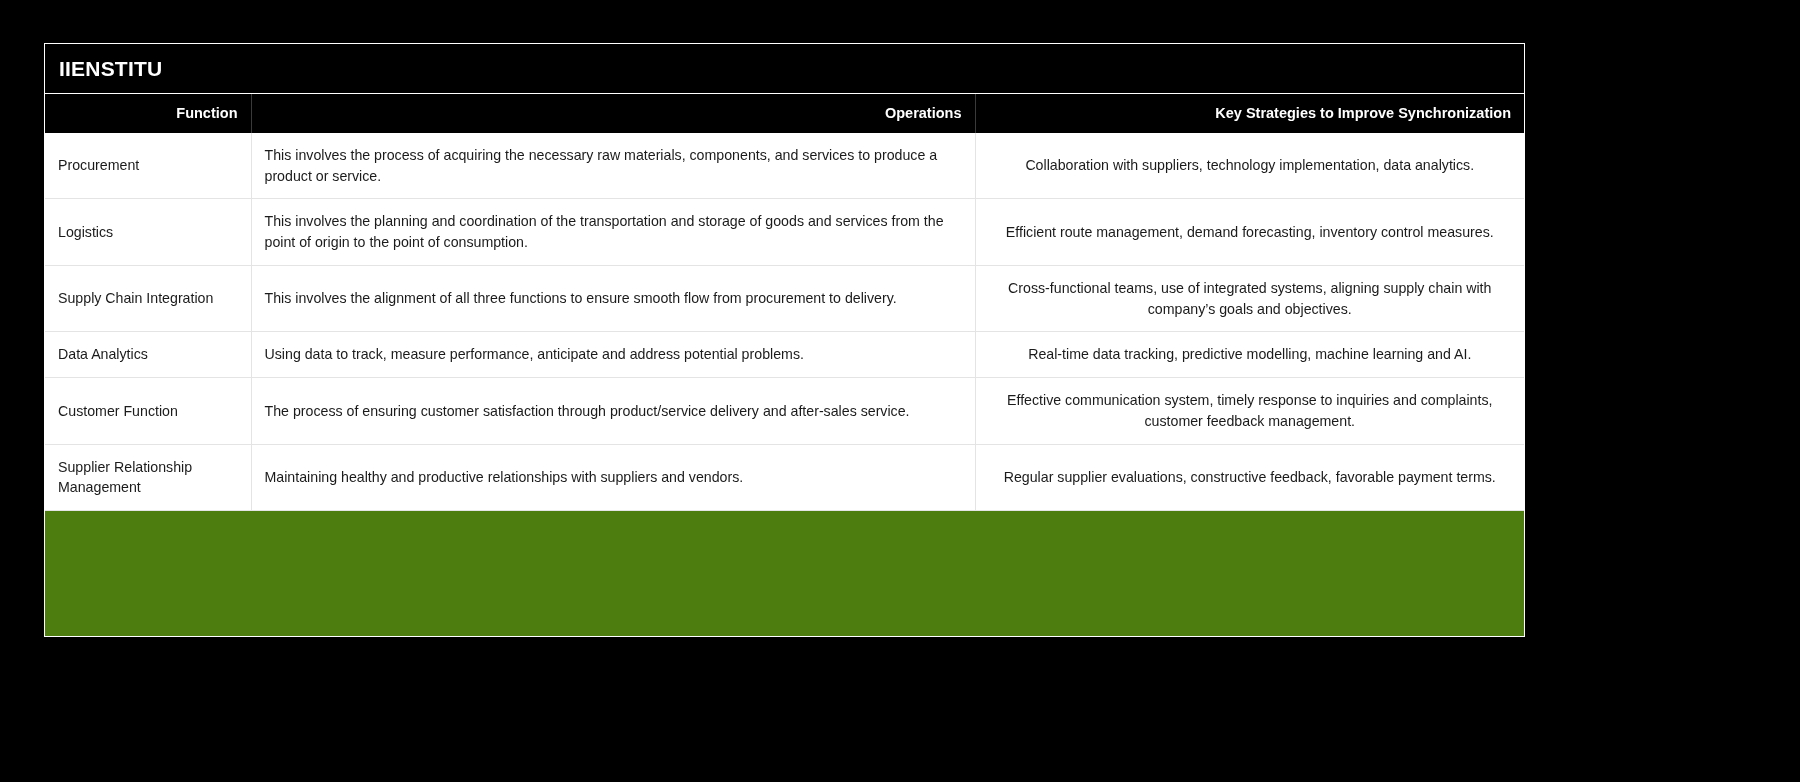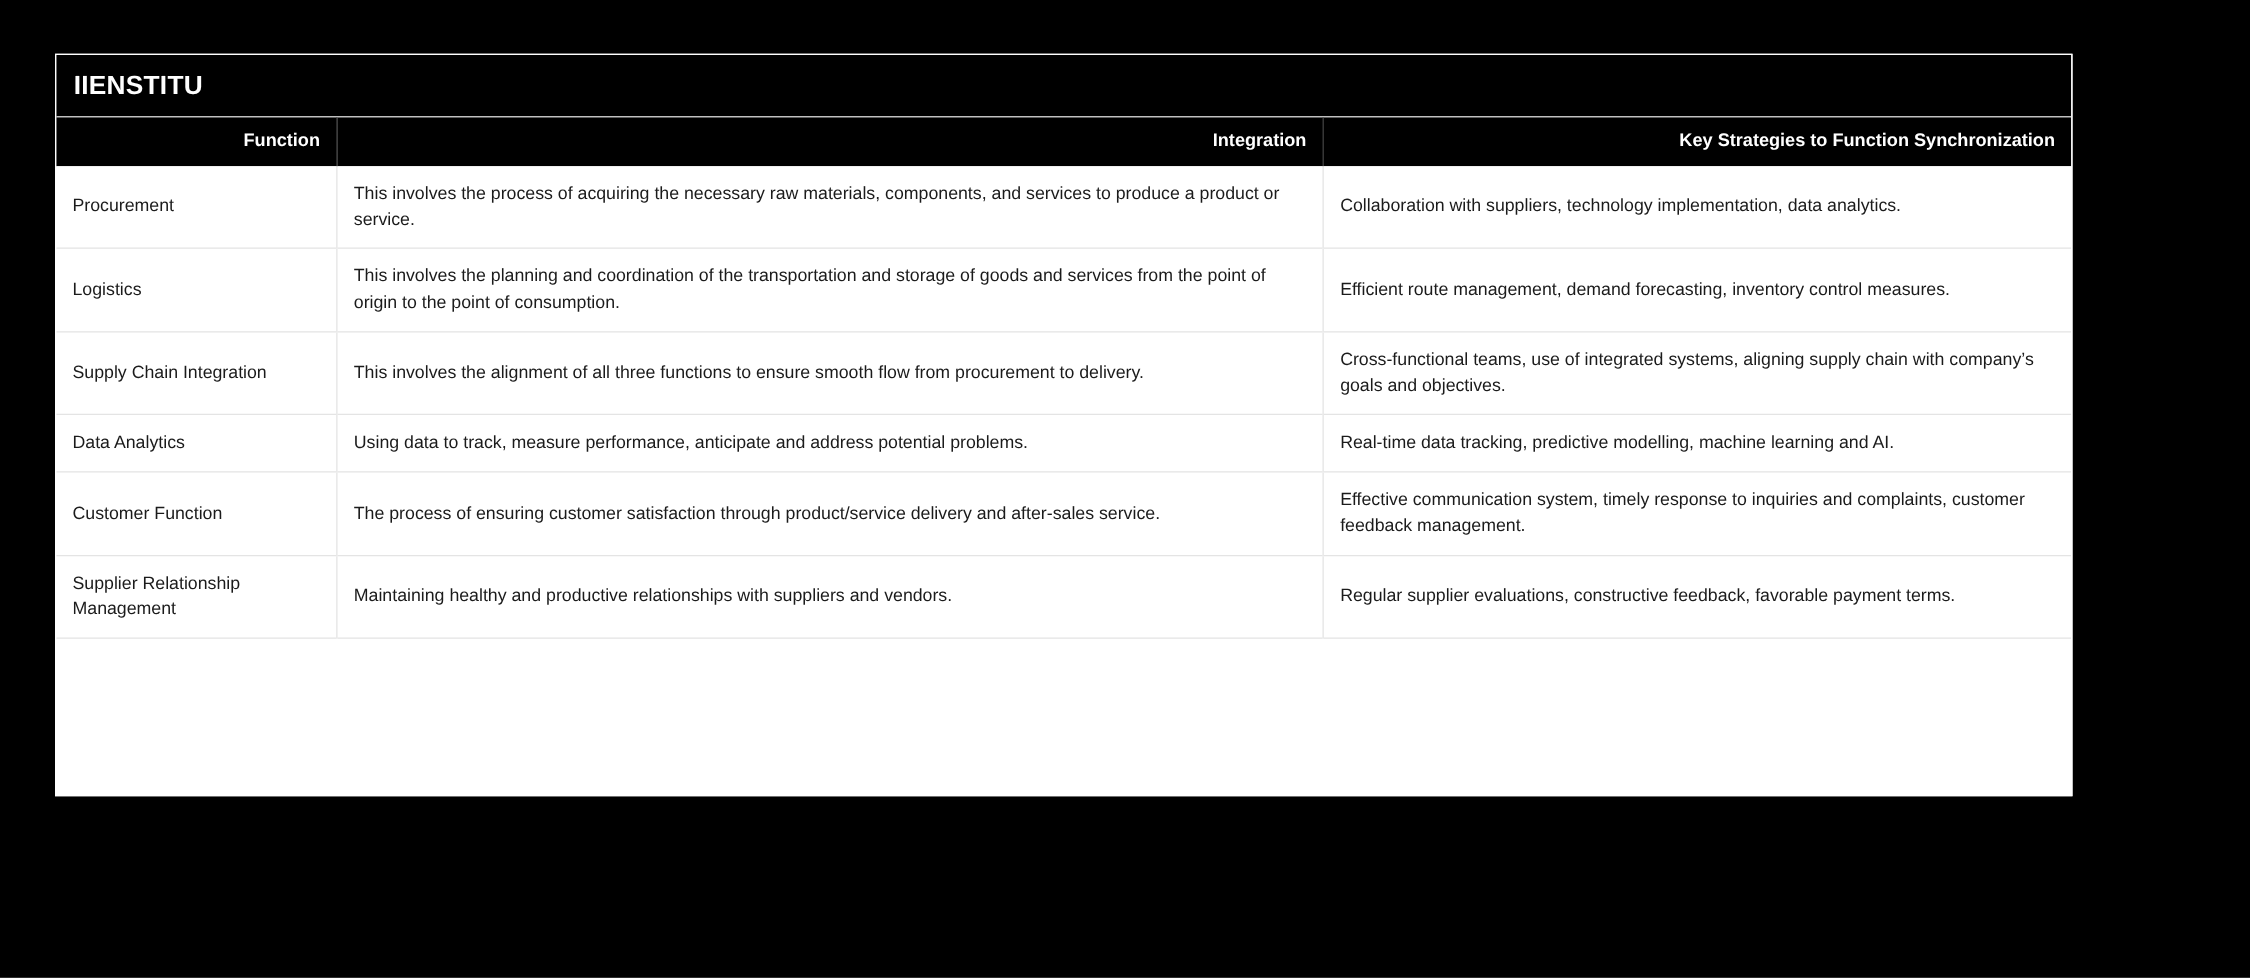--- a/index.html
+++ b/index.html
@@ -13,23 +13,23 @@
   #page {
     position: relative;
     width: 1800px;
     height: 782px;
     background: #000000;
   }
   #table-card {
     position: absolute;
     left: 44px;
     top: 43px;
-    width: 1614px;
+    width: 1481px;
     height: 594px;
-    background: #ffffff;
+    background: #4d7c0f;
     border: 1px solid #ffffff;
     overflow: hidden;
   }
   #brand-bar {
     height: 50px;
     background: #000000;
     display: flex;
     align-items: center;
     padding-left: 14px;
     border-bottom: 1px solid #ffffff;
@@ -64,21 +64,21 @@
     border-bottom: 1px solid #e4e4e4;
   }
   tbody td {
     color: #1b1b1b;
     font-size: 14.2px;
     line-height: 1.46;
     padding: 12px 13px 12px 13px;
     vertical-align: middle;
     border-right: 1px solid #e4e4e4;
   }
-  tbody td:last-child { border-right: none; }
+  tbody td:last-child { border-right: none; text-align: center; }
   tbody td.fn { font-size: 14.2px; }
 </style>
 </head>
 <body>
 
 <div id="page">
   <div id="table-card">
 
     <div id="brand-bar">
       <span id="brand-logo">IIENSTITU</span>
@@ -86,22 +86,22 @@
 
     <table>
       <colgroup>
         <col class="c1">
         <col class="c2">
         <col class="c3">
       </colgroup>
       <thead>
         <tr>
           <th>Function</th>
-          <th>Integration</th>
-          <th>Key Strategies to Function Synchronization</th>
+          <th>Operations</th>
+          <th>Key Strategies to Improve Synchronization</th>
         </tr>
       </thead>
       <tbody id="table-body">
           <tr>
             <td class="fn">Procurement</td>
             <td>This involves the process of acquiring the necessary raw materials, components, and services to produce a product or service.</td>
             <td>Collaboration with suppliers, technology implementation, data analytics.</td>
           </tr>
           <tr>
             <td class="fn">Logistics</td>

